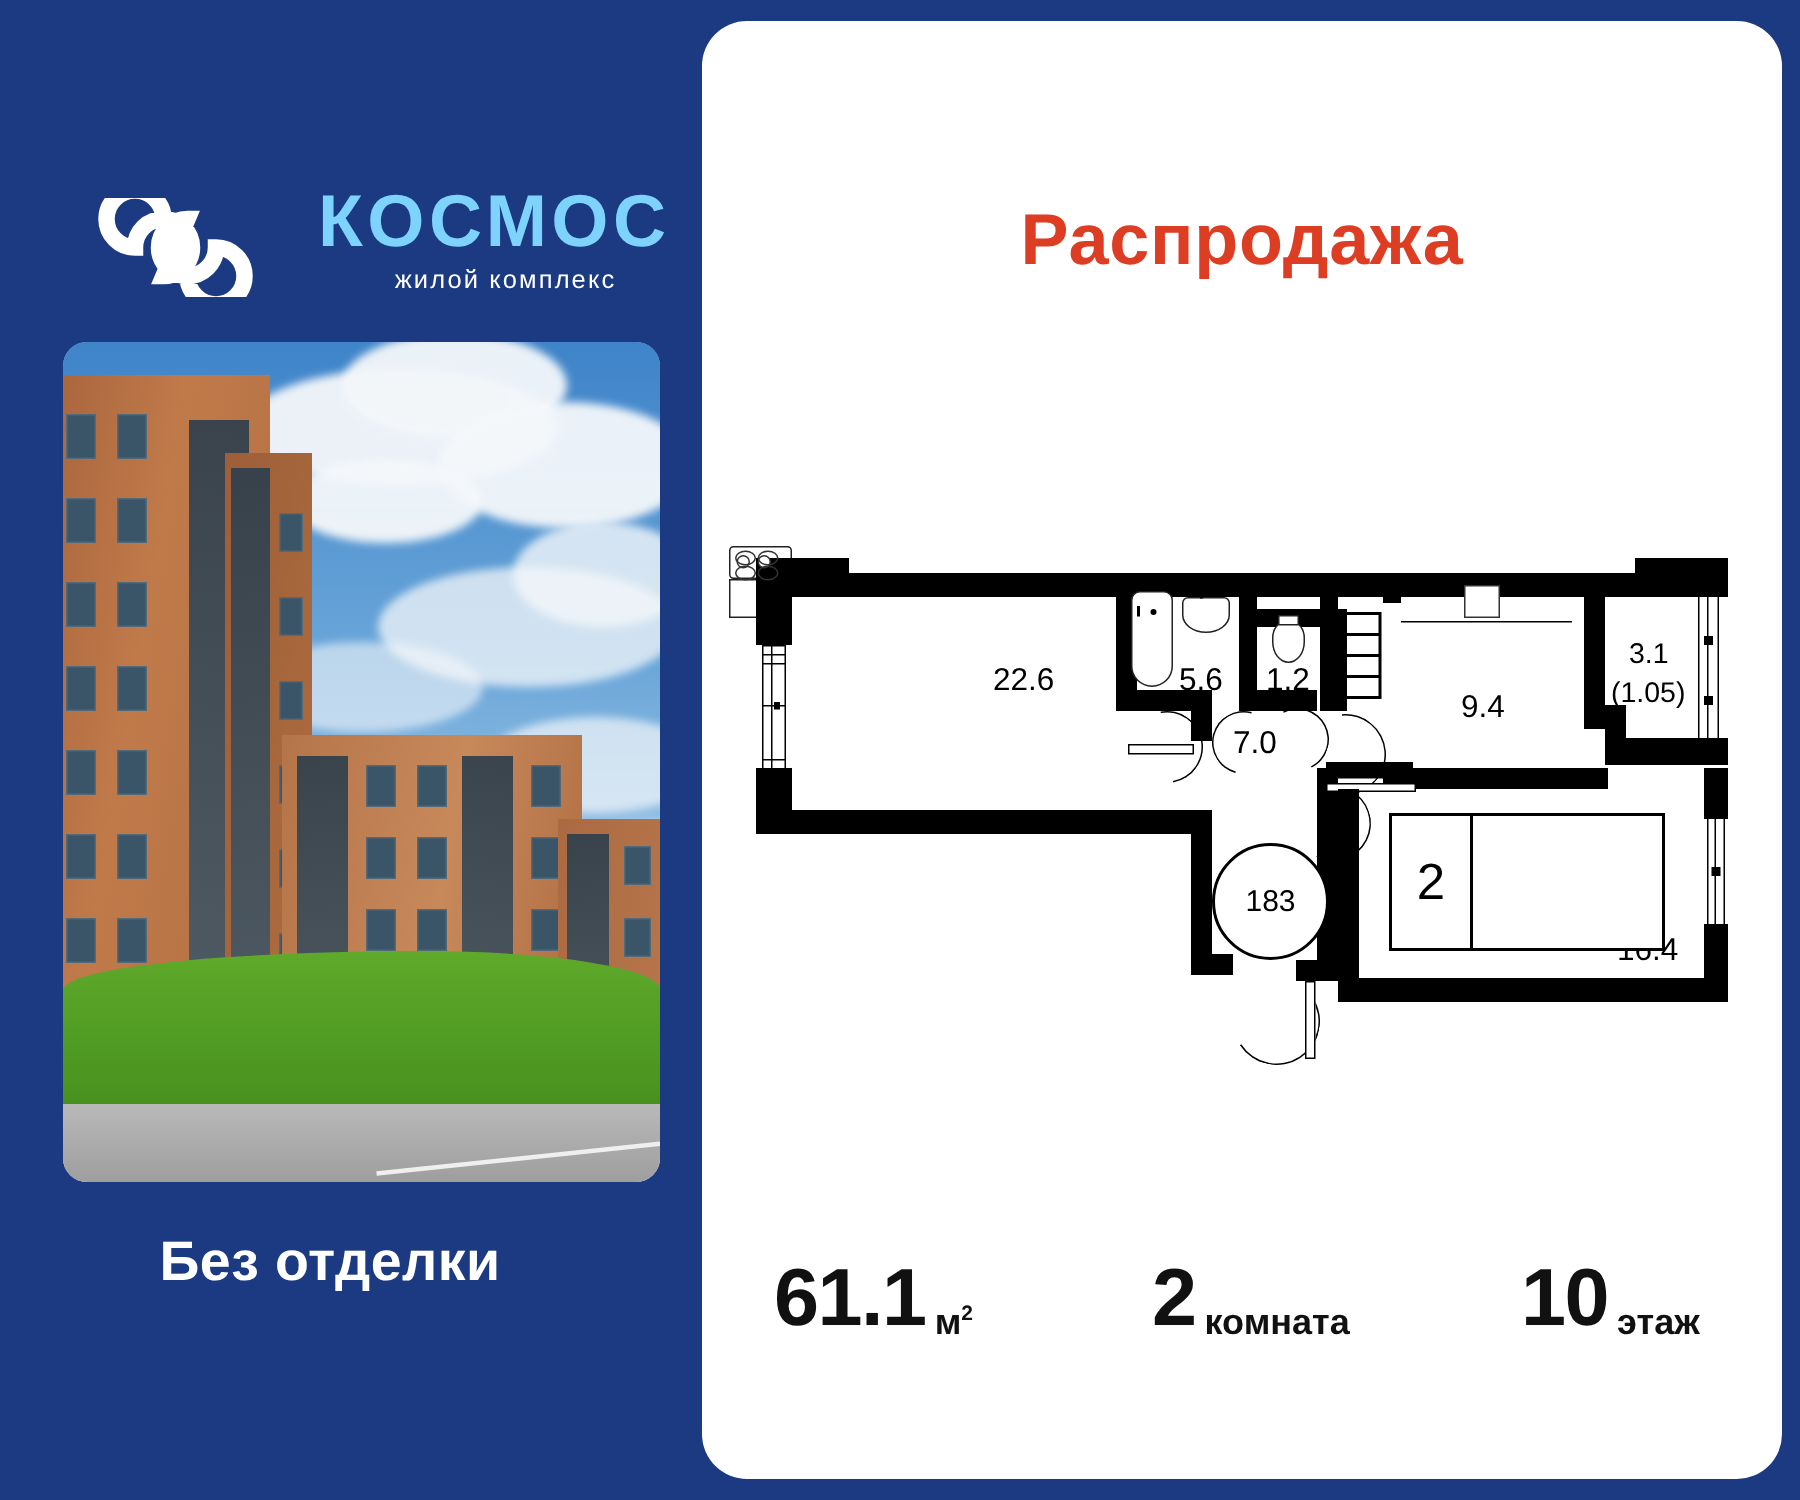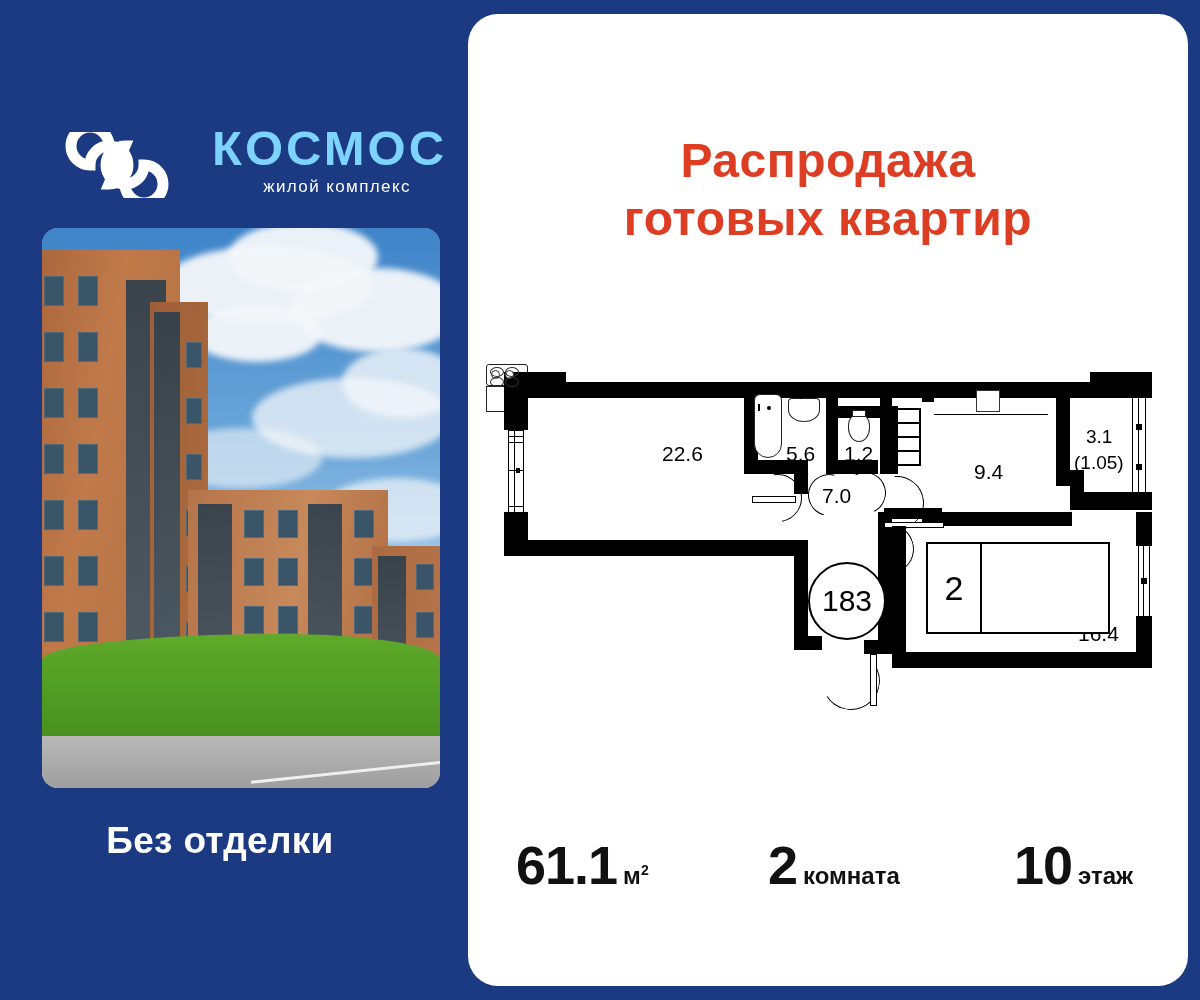--- a/index.html
+++ b/index.html
@@ -93,21 +93,21 @@
   }
   .lbl.sm{font-size:19px;}
   .thinline{position:absolute;background:#000;}
   .door-arc{position:absolute;border:1.6px solid #000;border-radius:50%;}
   .win-gl{position:absolute;}
   .win-gl i{position:absolute;left:0;right:0;background:#000;height:1.4px;}
 
   .numbadge{
     position:absolute;width:74px;height:74px;border:2.4px solid #000;border-radius:50%;
     background:#fff;display:flex;align-items:center;justify-content:center;
-    font-size:30px;color:#000;
+    font-size:20px;color:#000;
   }
   .specbox{
     position:absolute;border:2.2px solid #000;background:#fff;display:flex;
   }
   .specbox .rooms{
     width:52px;display:flex;align-items:center;justify-content:center;
     font-size:34px;border-right:2.2px solid #000;
   }
   .specbox .vals{flex:1;display:flex;flex-direction:column;}
   .specbox .vals div{
@@ -128,21 +128,21 @@
   
   .stats{position:absolute;left:0;right:0;top:812px;height:90px;}
   .stat{position:absolute;display:flex;align-items:baseline;}
   .stat .big{font-size:54px;font-weight:bold;color:#111;letter-spacing:-1px;}
   .stat .unit{font-size:24px;font-weight:bold;color:#111;margin-left:6px;}
   sup{font-size:14px;vertical-align:super;}
   .wm{
     position:absolute;left:300px;top:10px;font-size:74px;color:#f0f0f0;
     font-weight:bold;letter-spacing:2px;z-index:0;user-select:none;
   }
-  .stats .stat{z-index:2;}
+  .stats .stat{z-index:2;align-items:flex-end;}
 </style>
 </head>
 <body>
 
 <div class="stage">
 
   <div class="logo-block">
     <svg class="logo-mark" viewBox="0 0 140 66">
       <path d="M38 33 A19 19 0 1 1 57 52 L73 14 A19 19 0 1 0 92 33 A19 19 0 1 1 73 52 L57 14 A19 19 0 1 0 38 33 Z" fill="none" stroke="#ffffff" stroke-width="11" stroke-linecap="round"></path>
     </svg>
@@ -234,21 +234,20 @@
       <div class="roadline"></div>
     </div>
   </div>
 
   <div class="left-caption">Без отделки</div>
 
   <div class="card">
 
     <div class="headline">
       <div>Распродажа</div>
-      <div>готовых квартир</div>
     </div>
 
     <div class="plan">
 
       <div class="wall" style="left:18px;top:8px;width:62px;height:26px"></div>
       <div class="wall" style="left:80px;top:18px;width:540px;height:16px"></div>
       <div class="wall" style="left:604px;top:8px;width:62px;height:26px"></div>
 
       <div class="wall" style="left:18px;top:8px;width:24px;height:58px"></div>
       <div class="wall" style="left:18px;top:148px;width:24px;height:42px"></div>

